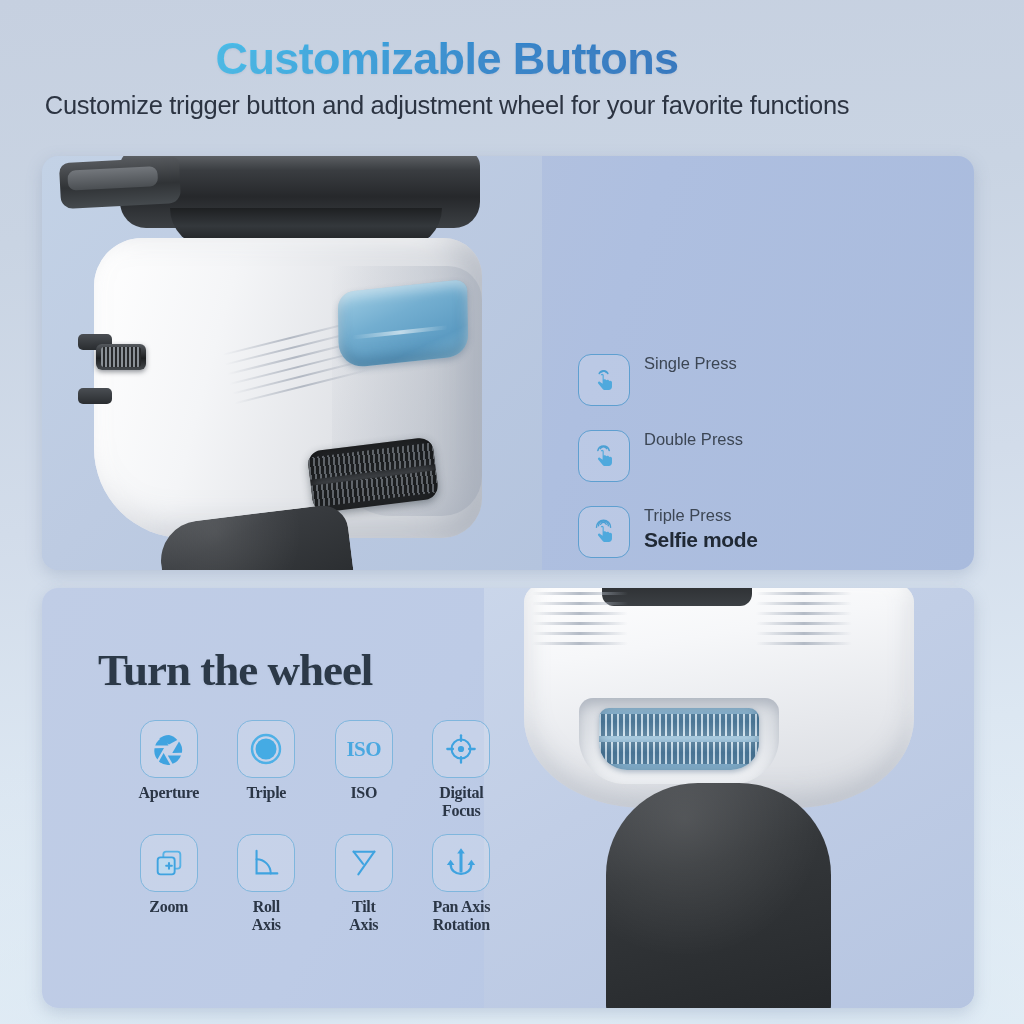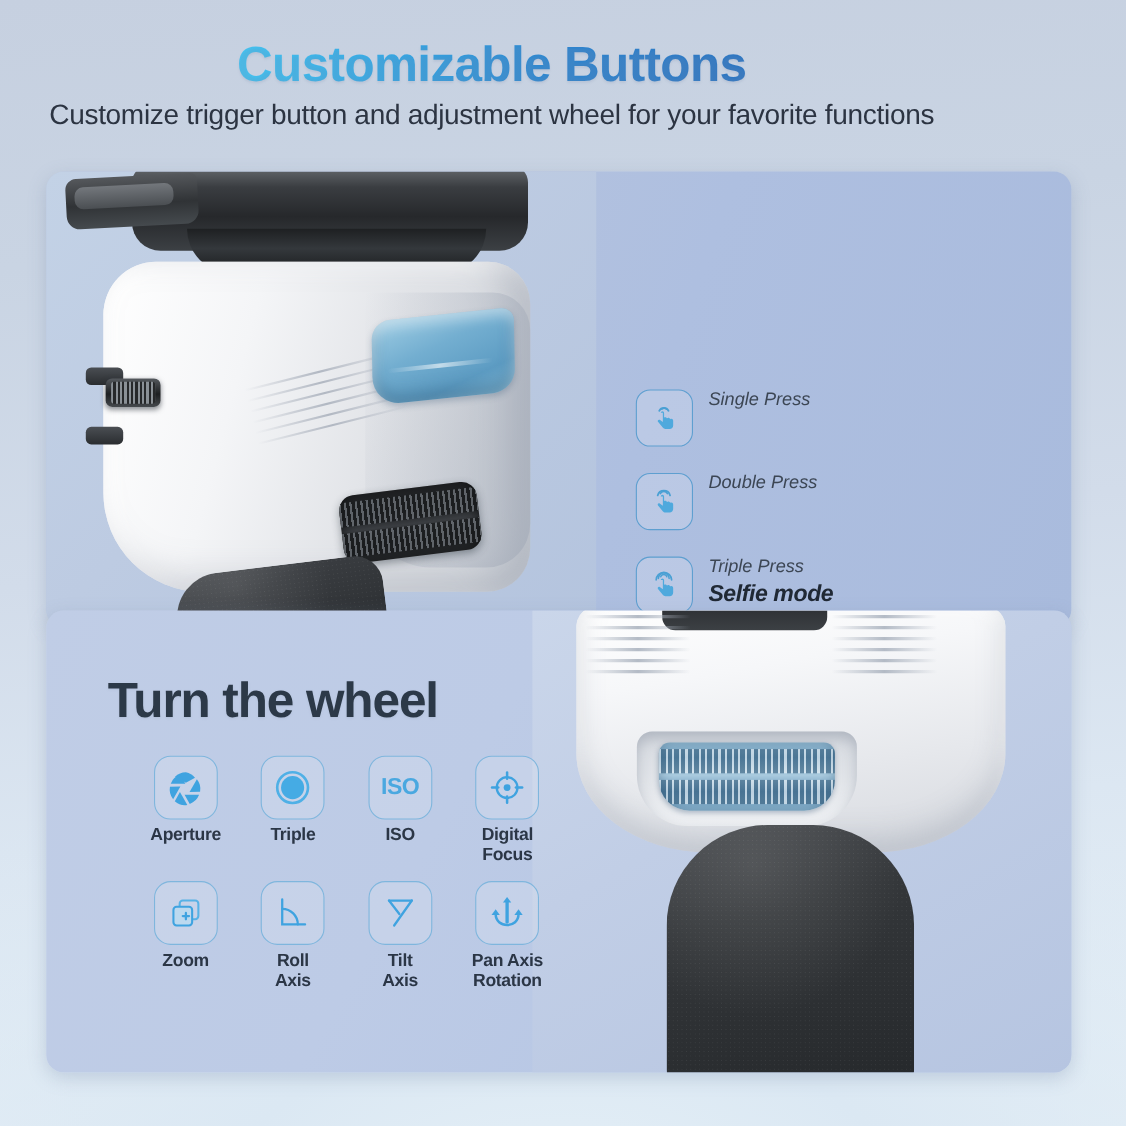--- a/index.html
+++ b/index.html
@@ -38,22 +38,23 @@
     position:absolute;
     border-radius:16px;
     overflow:hidden;
     box-shadow:0 5px 16px rgba(110,130,160,.28);
   }
   .panel-top {
     left:42px; top:156px; width:932px; height:414px;
     background:linear-gradient(110deg,#b9c6e0 0%,#b5c3de 30%,#aebfe0 58%,#a9bbdd 100%);
   }
   .panel-bottom {
-    left:42px; top:555px; width:932px; height:420px;
+    left:42px; top:588px; width:932px; height:420px;
     background:linear-gradient(120deg,#c0cde6 0%,#bdcbe6 40%,#b6c6e4 75%,#b2c2e2 100%);
+    font-family:Liberation Serif, serif;
   }
 
   
   .photo-top { position:absolute; left:0; top:0; width:500px; height:414px; overflow:hidden;
     background:linear-gradient(135deg,#c3d2e6 0%,#bdcbe2 45%,#b4c4de 100%); }
   .ph-topplate {
     position:absolute; left:78px; top:-6px; width:360px; height:78px;
     background:linear-gradient(180deg,#6a6e72 0%,#3a3d41 26%,#26282b 60%,#3c4044 100%);
     border-radius:16px 16px 26px 26px;
   }
@@ -134,21 +135,21 @@
     border-radius:40px 26px 0 0;
     transform:rotate(-7deg);
   }
   .ph-grip:after{
     content:""; position:absolute; inset:0; border-radius:40px 26px 0 0;
     background-image:radial-gradient(rgba(255,255,255,.16) .6px, transparent .7px);
     background-size:4px 4px; opacity:.55;
   }
 
   
-  .features { position:absolute; left:536px; top:196px; width:420px;font-style:italic; }
+  .features { position:absolute; left:536px; top:196px; width:420px; }
   .feature { display:flex; align-items:flex-start; margin-bottom:22px; }
   .feat-icon {
     flex:0 0 auto; width:52px; height:52px; margin-right:14px; margin-top:2px;
     border:1.5px solid #5e9fd0; border-radius:13px;
     background:rgba(255,255,255,.16);
     display:flex; align-items:center; justify-content:center;
   }
   .feat-txt { padding-top:2px; }
   .feat-sub { font-size:16.5px; color:#3c4654; line-height:1.15; }
   .feat-main { font-size:21px; font-weight:bold; color:#202935; line-height:1.2; letter-spacing:-0.4px; margin-top:2px; }

